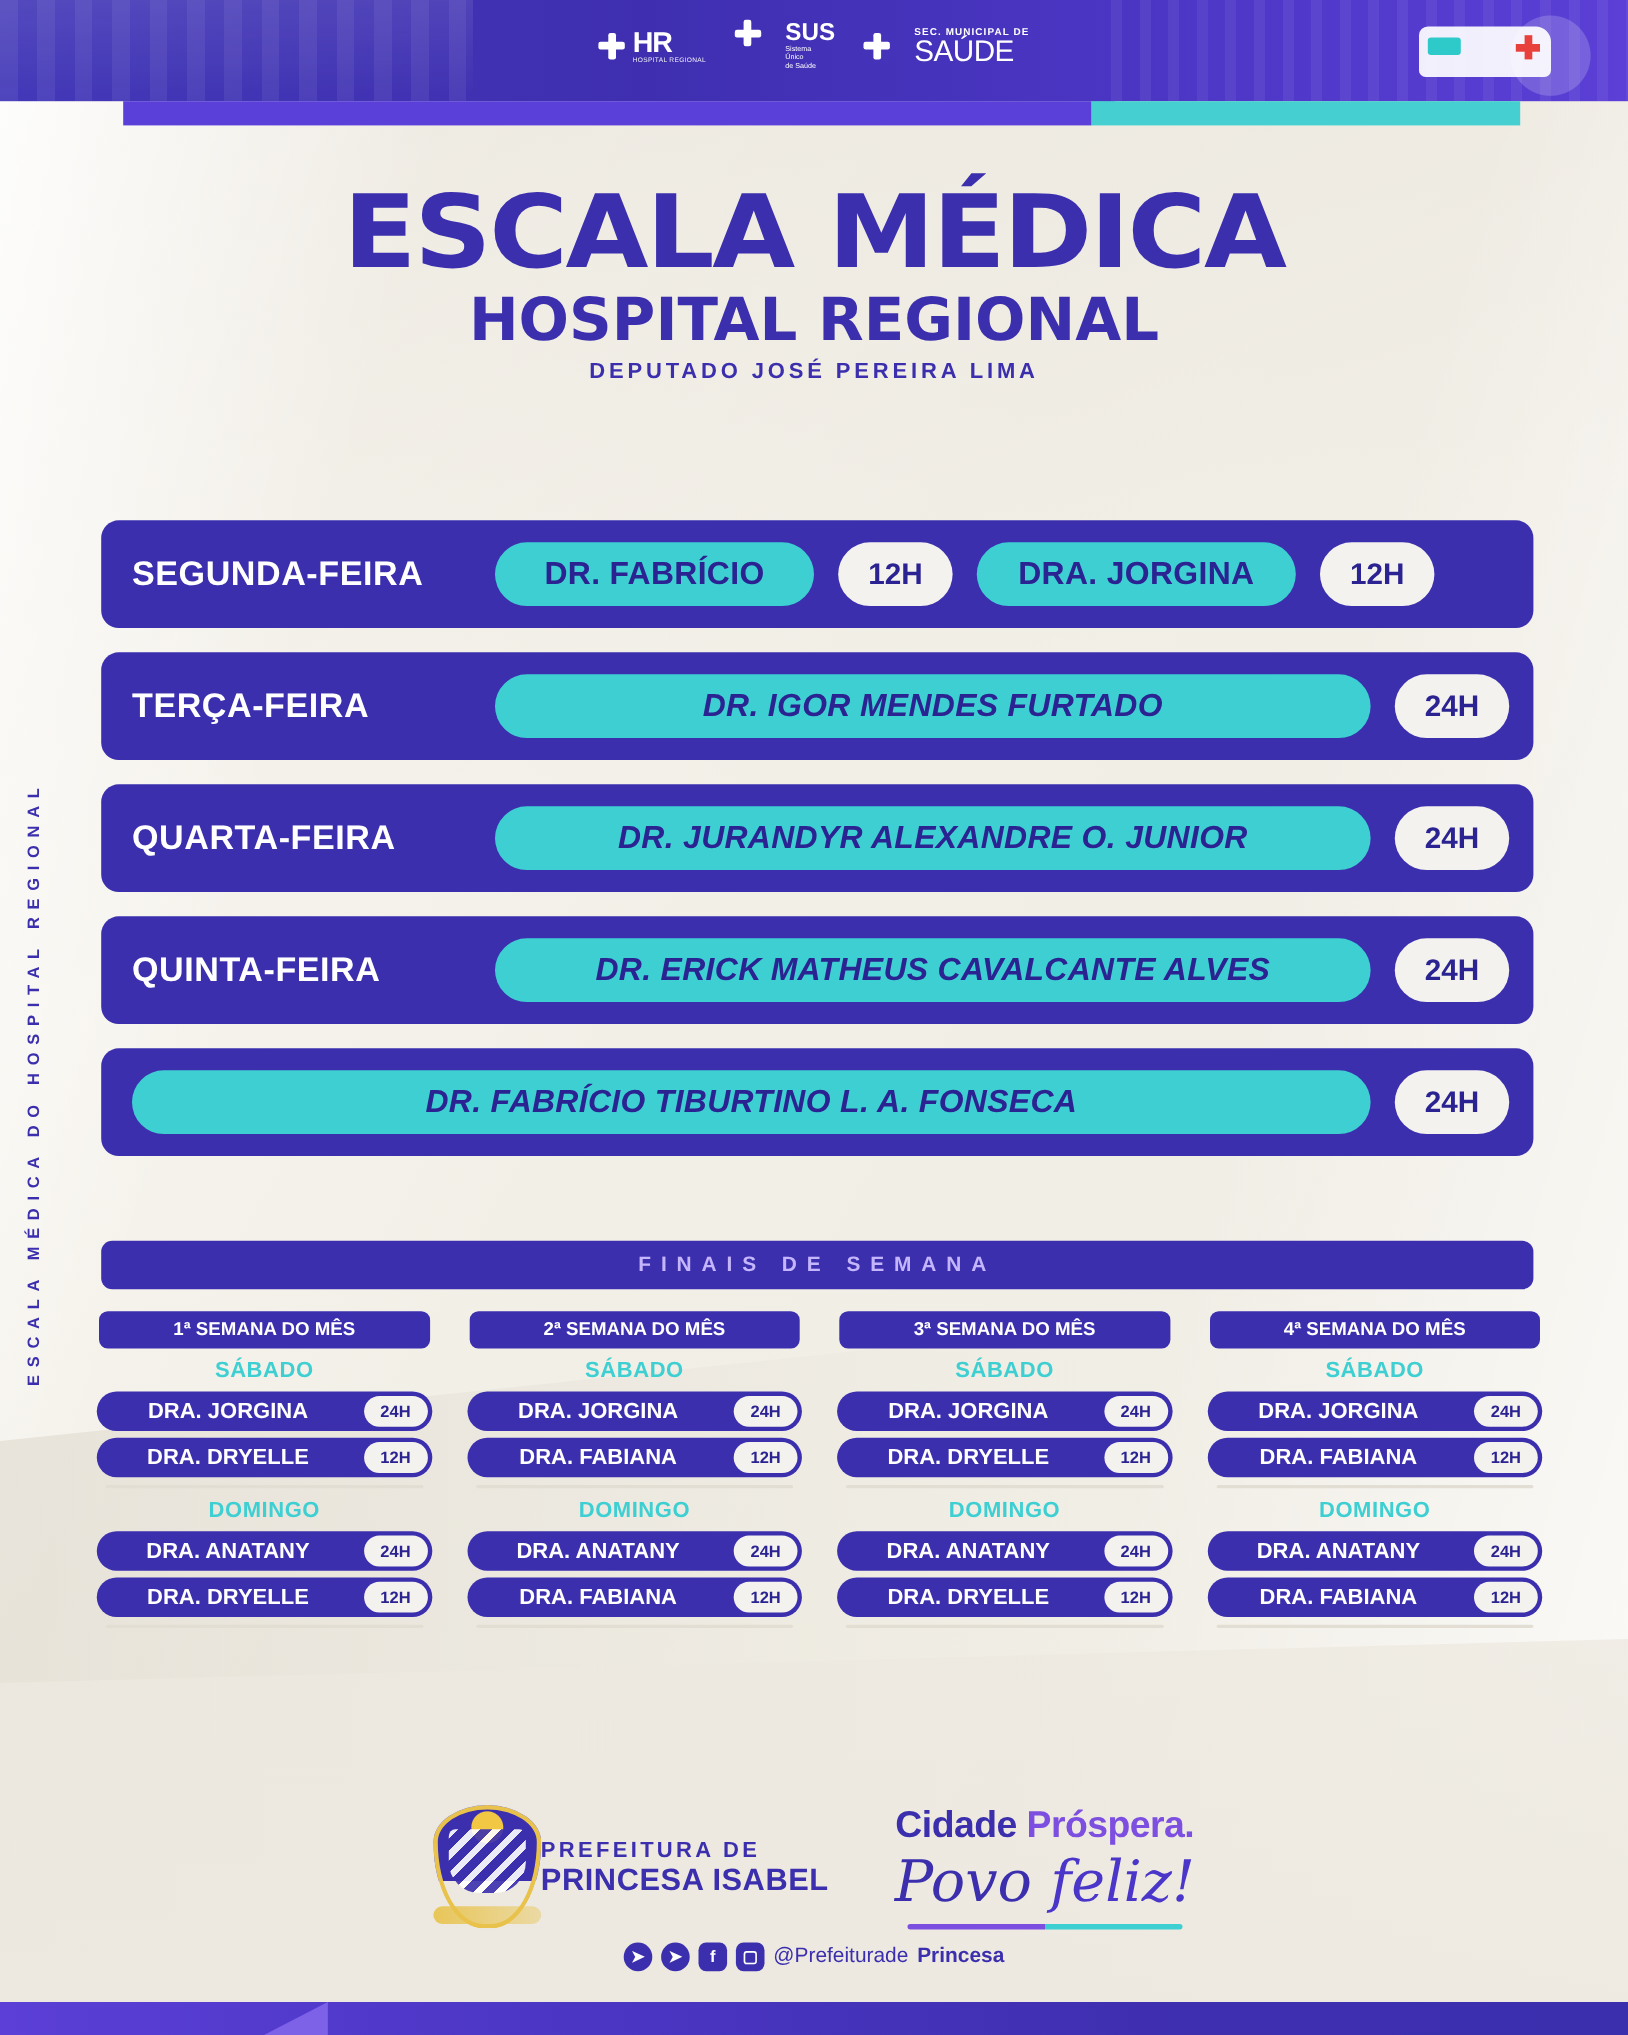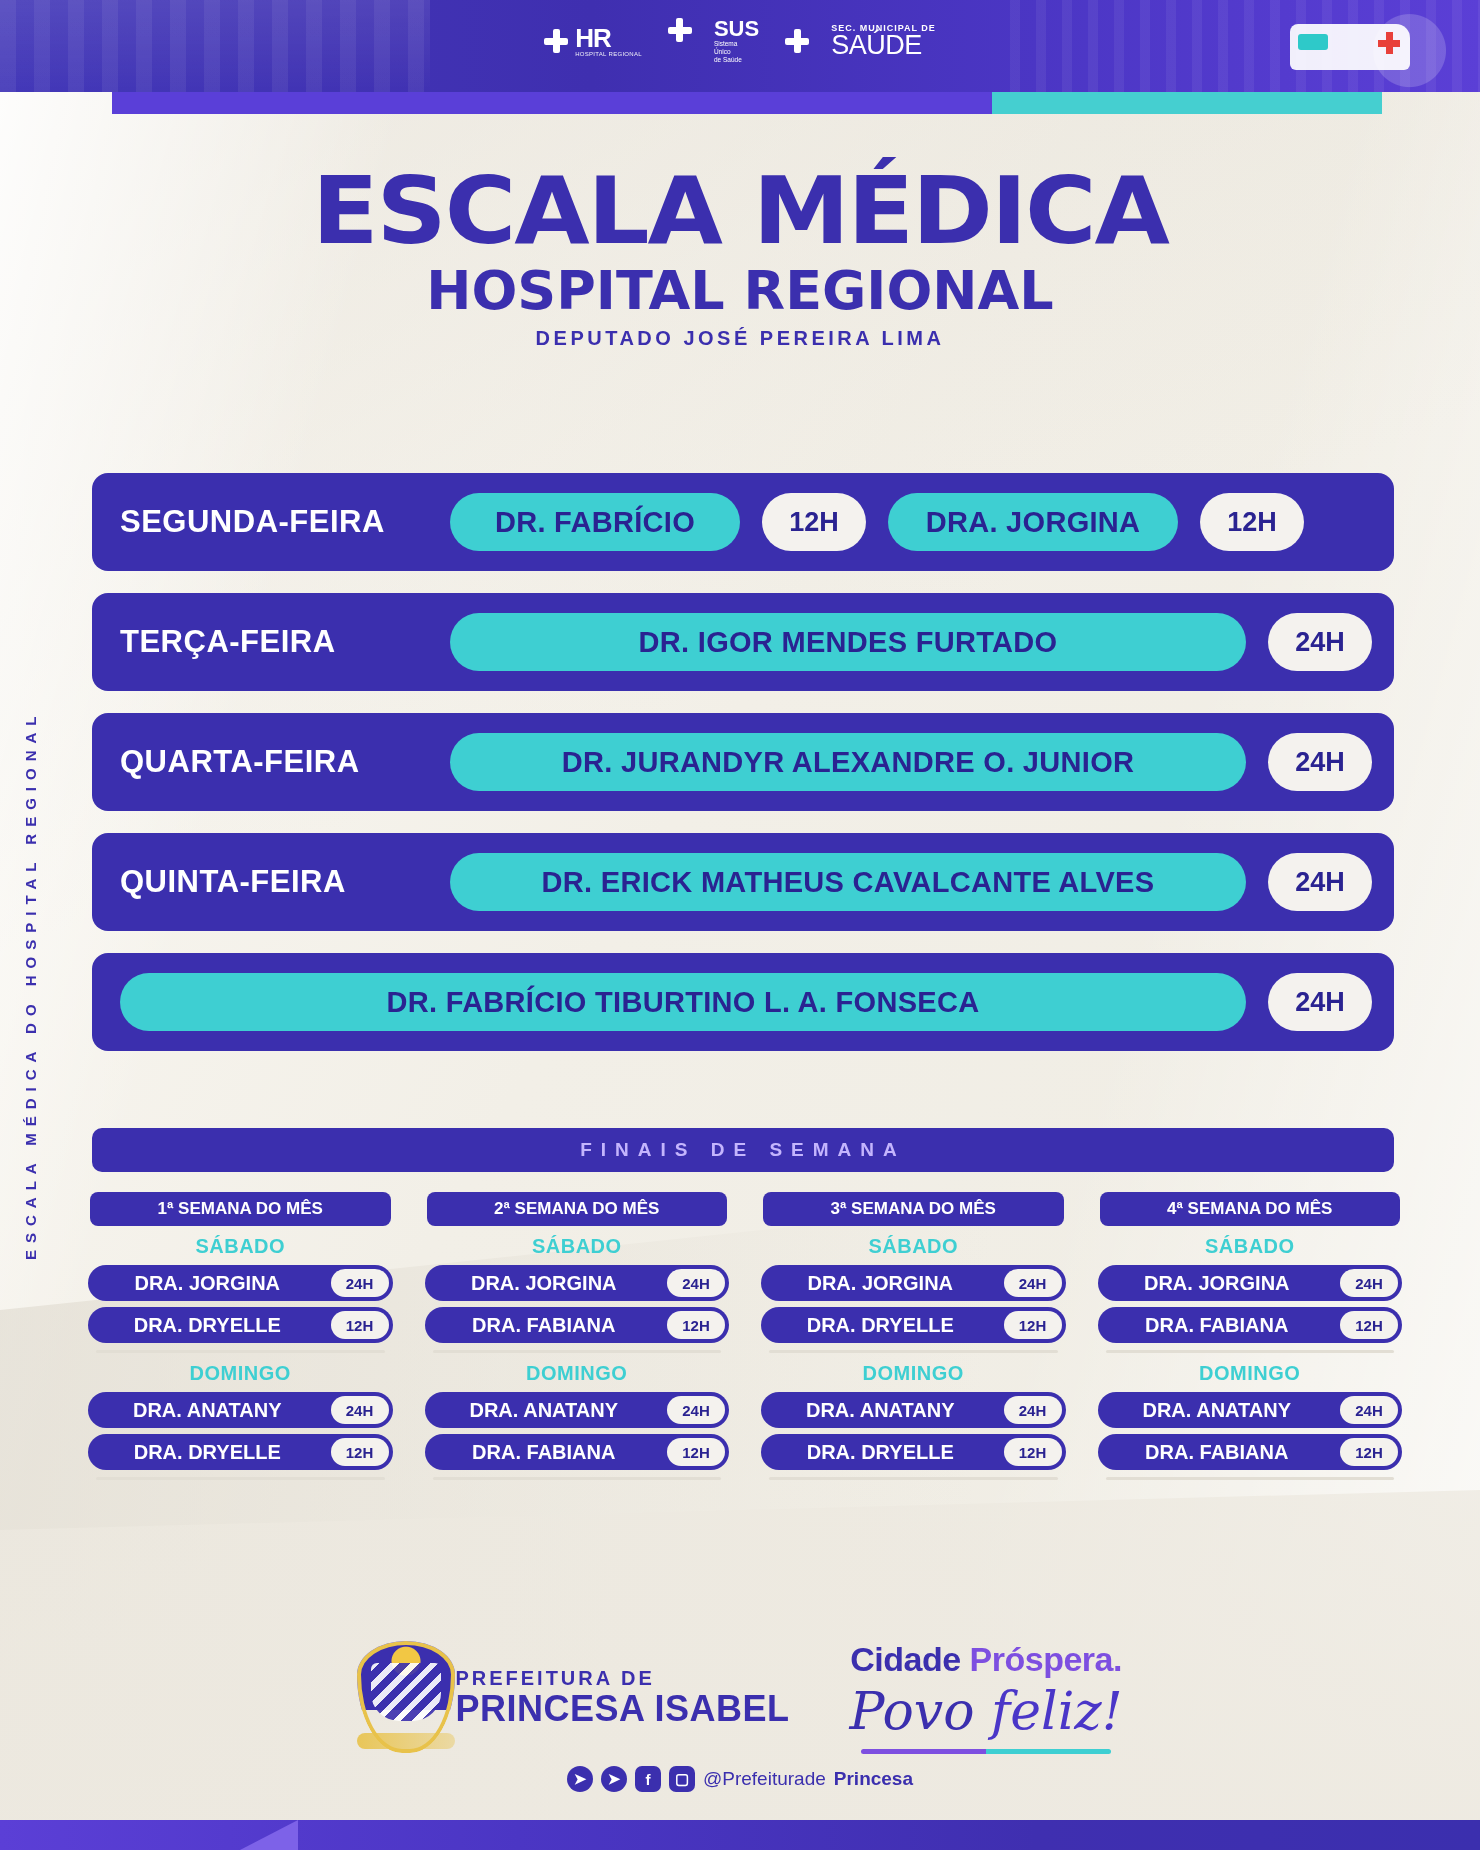--- a/index.html
+++ b/index.html
@@ -185,21 +185,21 @@
     font-weight: bold;
     border-radius: 40px;
     height: 58px;
     display: flex;
     align-items: center;
     justify-content: center;
     font-size: 29px;
     padding: 0 26px;
     letter-spacing: .3px;
   }
-  .pill.wide { flex: 1; }
+  .pill.wide { flex: 1; font-style: italic; }
   .hourpill {
     background: #f4f2ee;
     color: #2a2391;
     font-weight: bold;
     border-radius: 40px;
     height: 58px;
     min-width: 104px;
     display: flex;
     align-items: center;
     justify-content: center;
@@ -320,21 +320,21 @@
       repeating-linear-gradient(135deg, #ffffff 0 6px, #3b2fae 6px 14px);
     border-radius: 6px 6px 28px 28px;
     opacity: .9;
   }
   .brasao:after {
     content: ""; position: absolute; left: 0; right: 0; bottom: 4px; height: 16px;
     background: linear-gradient(90deg, rgba(232,194,74,0.9), rgba(232,194,74,0.4));
     border-radius: 8px;
   }
   .pref-txt1 { color: #3b2fae; font-size: 20px; letter-spacing: 3px; font-weight: bold; }
-  .pref-txt2 { color: #3b2fae; font-size: 36px; letter-spacing: .5px; font-weight: bold; line-height: 1.05; }
+  .pref-txt2 { color: #3b2fae; font-size: 28px; letter-spacing: .5px; font-weight: bold; line-height: 1.05; }
   .slogan { text-align: center; }
   .slg1 { font-size: 34px; font-weight: bold; color: #3b2fae; letter-spacing: -.5px; }
   .slg1 em { font-style: normal; color: #7d4fe0; }
   .slg2 {
     font-family: "DejaVu Serif", serif;
     font-style: italic;
     font-size: 52px;
     color: #3b2fae;
     margin-top: 2px;
   }

